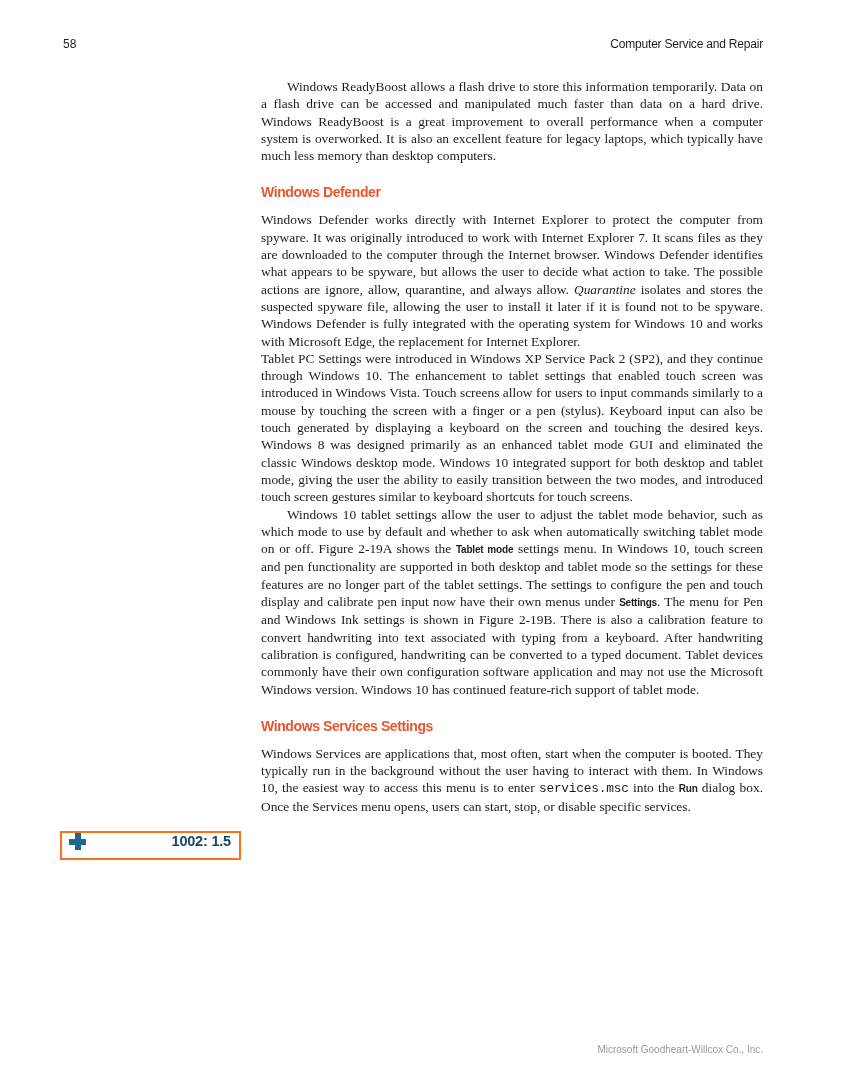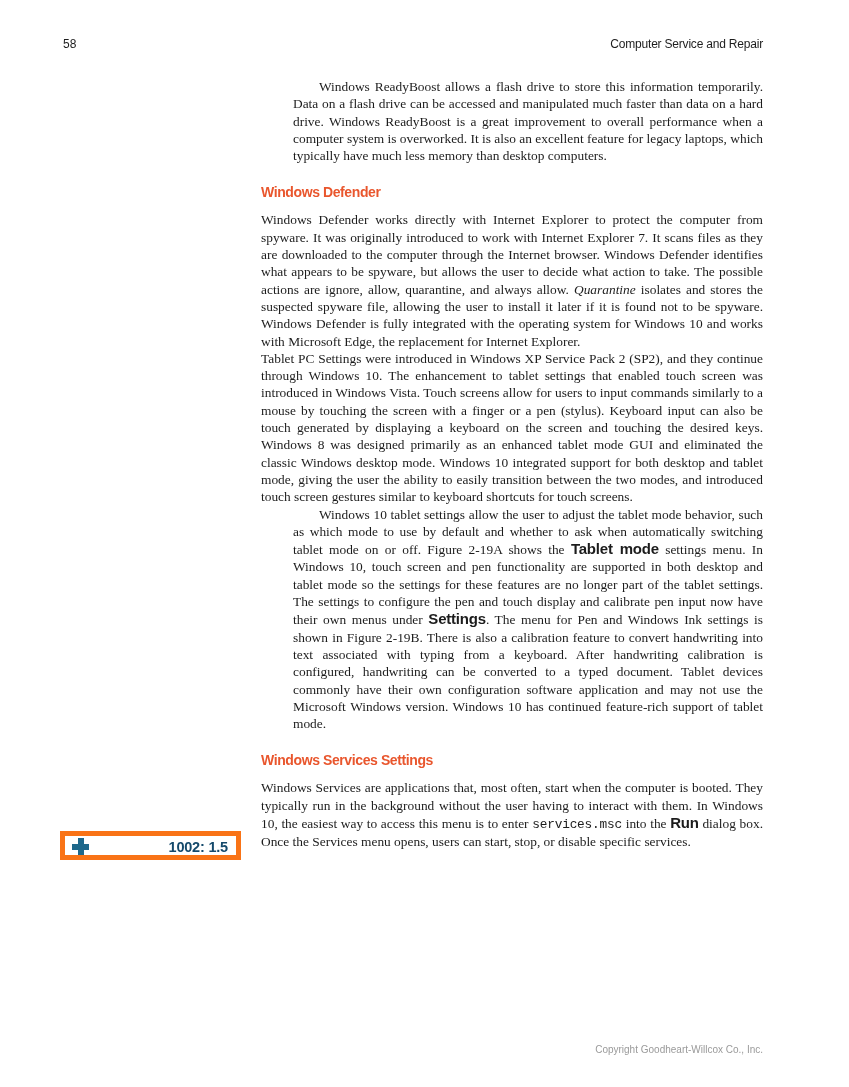--- a/index.html
+++ b/index.html
@@ -34,54 +34,54 @@
     top: 78px;
     left: 261px;
     width: 502px;
     color: #1c1c1c;
   }
   .body-para {
     font-size: 13.4px;
     line-height: 17.3px;
     text-align: justify;
   }
-  .body-para.indent { text-indent: 26px; margin-left: 32px; }
+  .body-para.indent { text-indent: 26px; }
   .section-heading {
     font-family: "Liberation Sans", sans-serif;
     font-weight: bold;
     font-size: 14px;
     line-height: 22px;
     letter-spacing: -0.4px;
     color: #E9562D;
     margin-top: 17px;
     margin-bottom: 8px;
   }
   .section-heading.first { margin-top: 17px; }
   .seg-italic { font-style: italic; }
   .seg-bold-sans {
     font-family: "Liberation Sans", sans-serif;
     font-weight: bold;
-    font-size: 15px;
+    font-size: 10px;
     letter-spacing: -0.2px;
   }
   .seg-sans {
     font-family: Liberation Mono, monospace;
     font-size: 12.8px;
     letter-spacing: -0.2px;
   }
   .cert-badge {
     position: absolute;
     top: 831px;
     left: 60px;
     width: 181px;
     height: 29px;
     background: #ffffff;
-    border: 5px solid #f97316;
+    border: 2px solid #f97316;
     display: flex;
-    align-items: flex-end;
+    align-items: flex-start;
     padding: 0 8px 0 7px;
   }
   .plus-icon {
     position: relative;
     width: 17px;
     height: 17px;
     flex: 0 0 auto;
   }
   .plus-icon::before, .plus-icon::after {
     content: "";
@@ -146,15 +146,15 @@
 
   </div>
 
   <div class="cert-badge">
     <span class="plus-icon">
         <span class="shine"></span>
       </span>
     <span class="cert-label">1002: 1.5</span>
   </div>
 
-  <div class="page-footer">Copyright Goodheart-Willcox Co., Inc.</div>
+  <div class="page-footer">Microsoft Goodheart-Willcox Co., Inc.</div>
 
 </div>
 
 </body></html>

